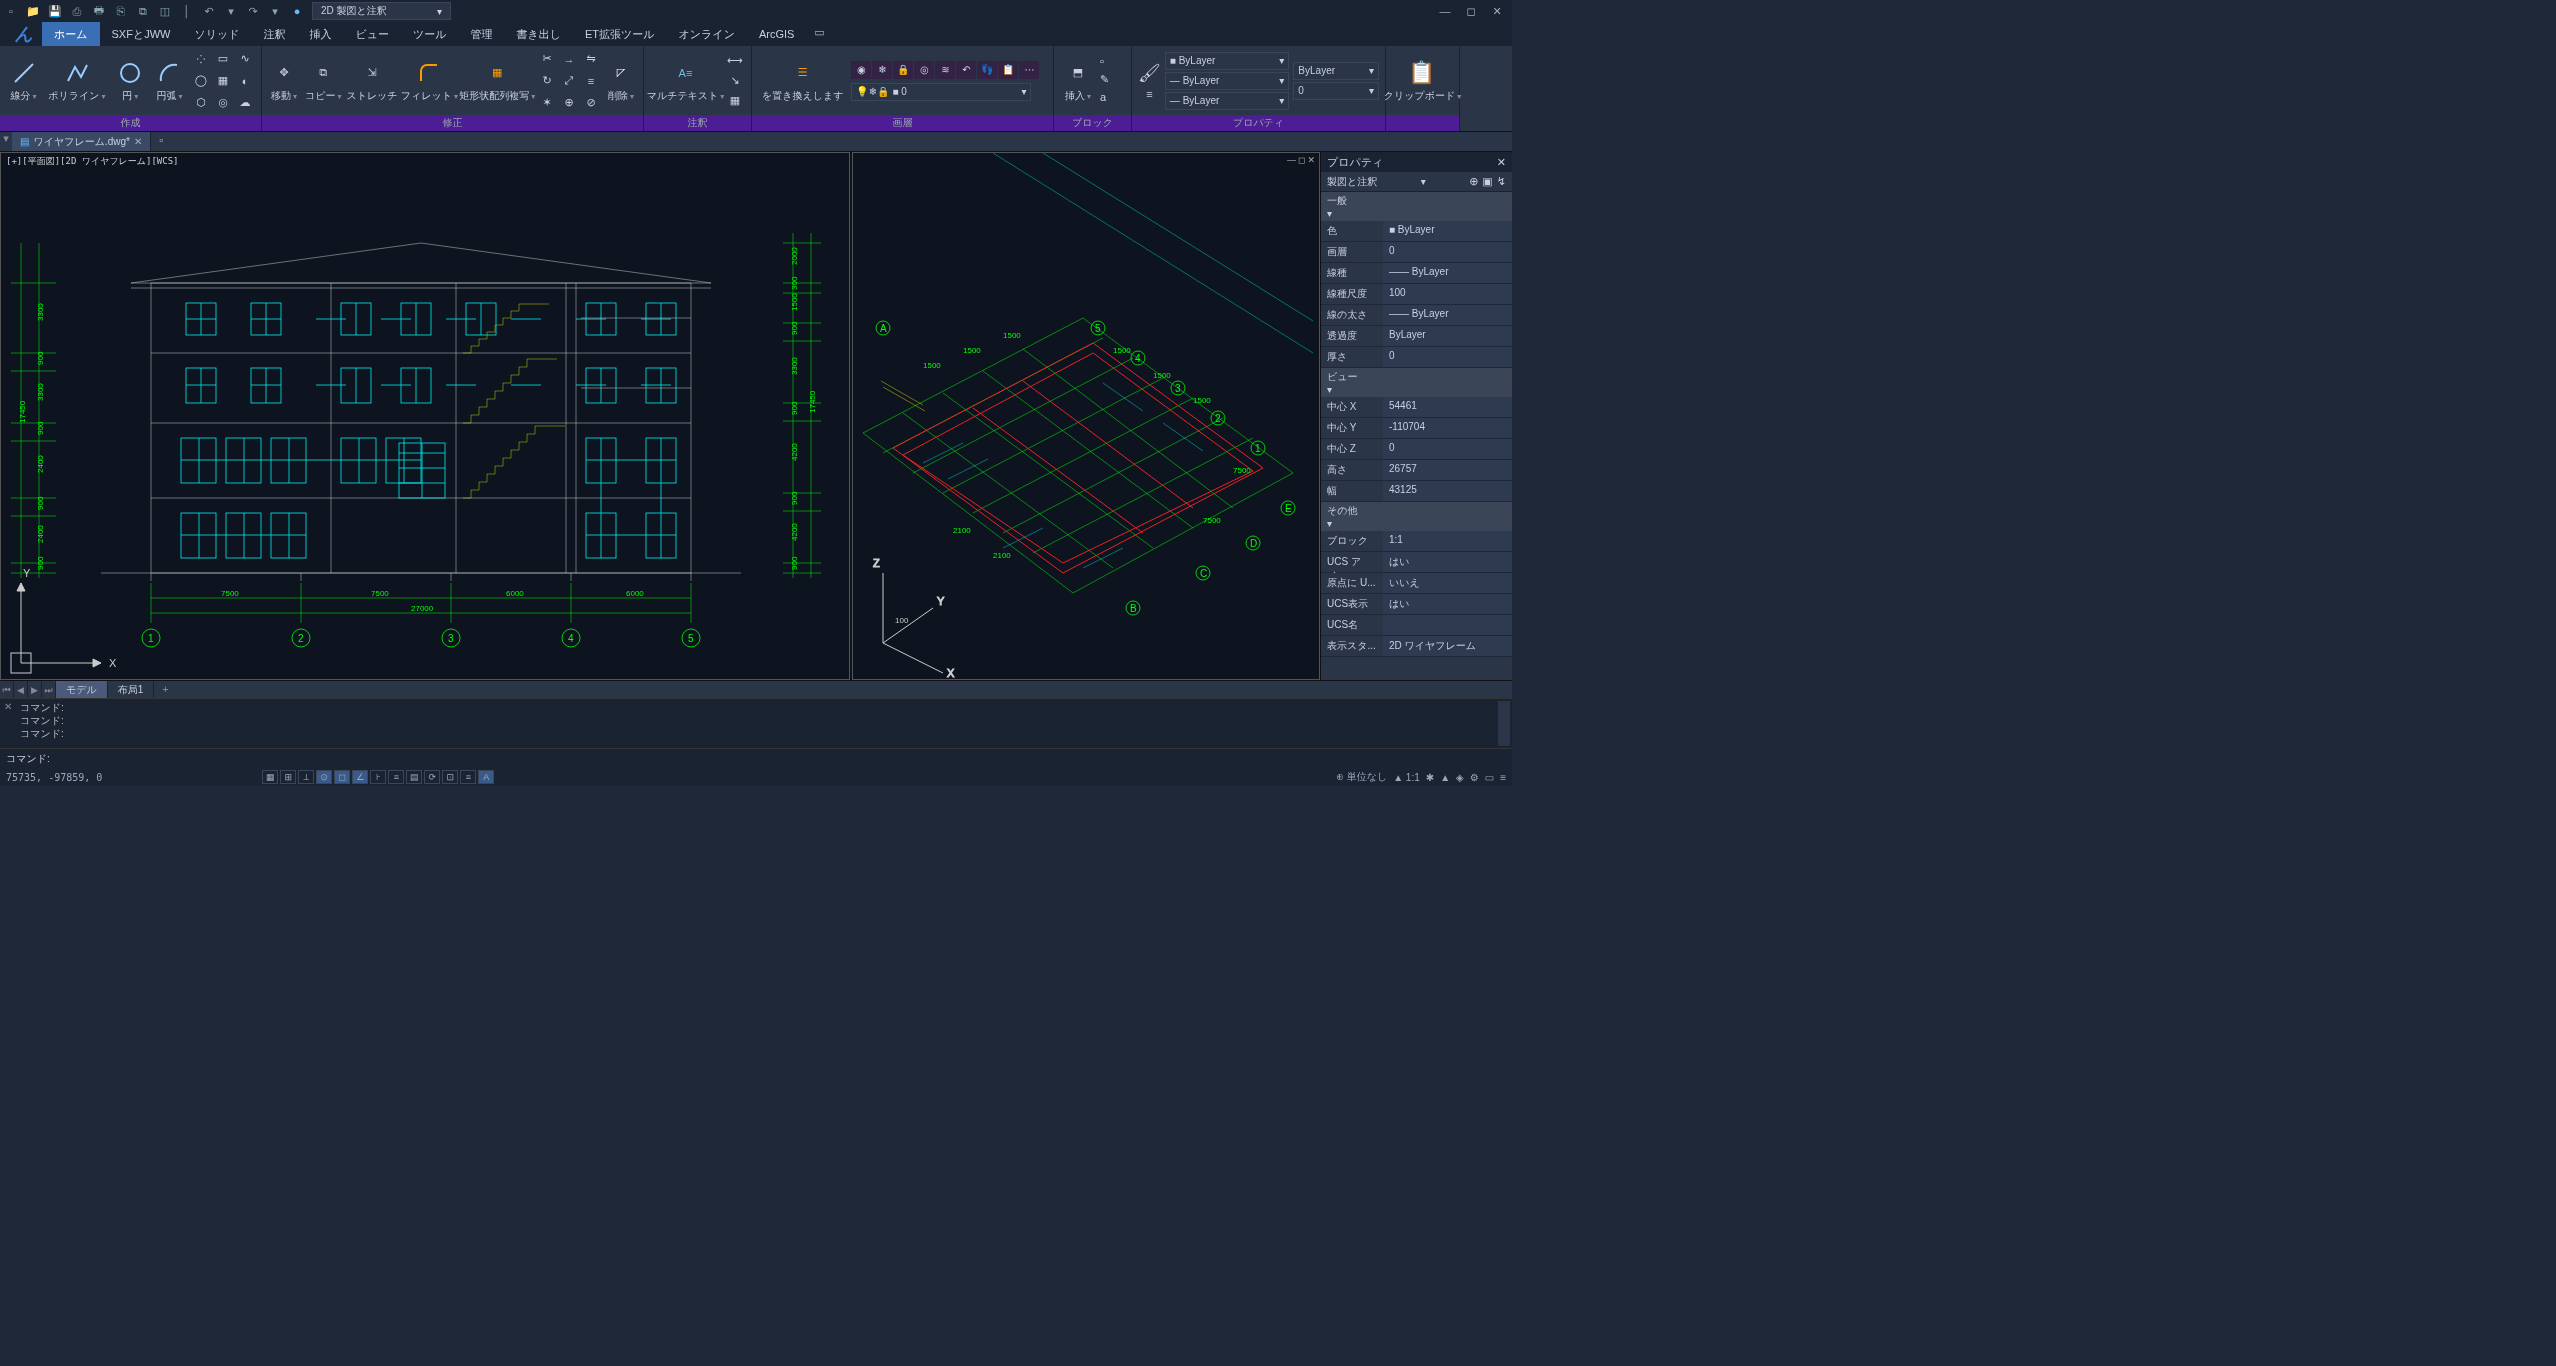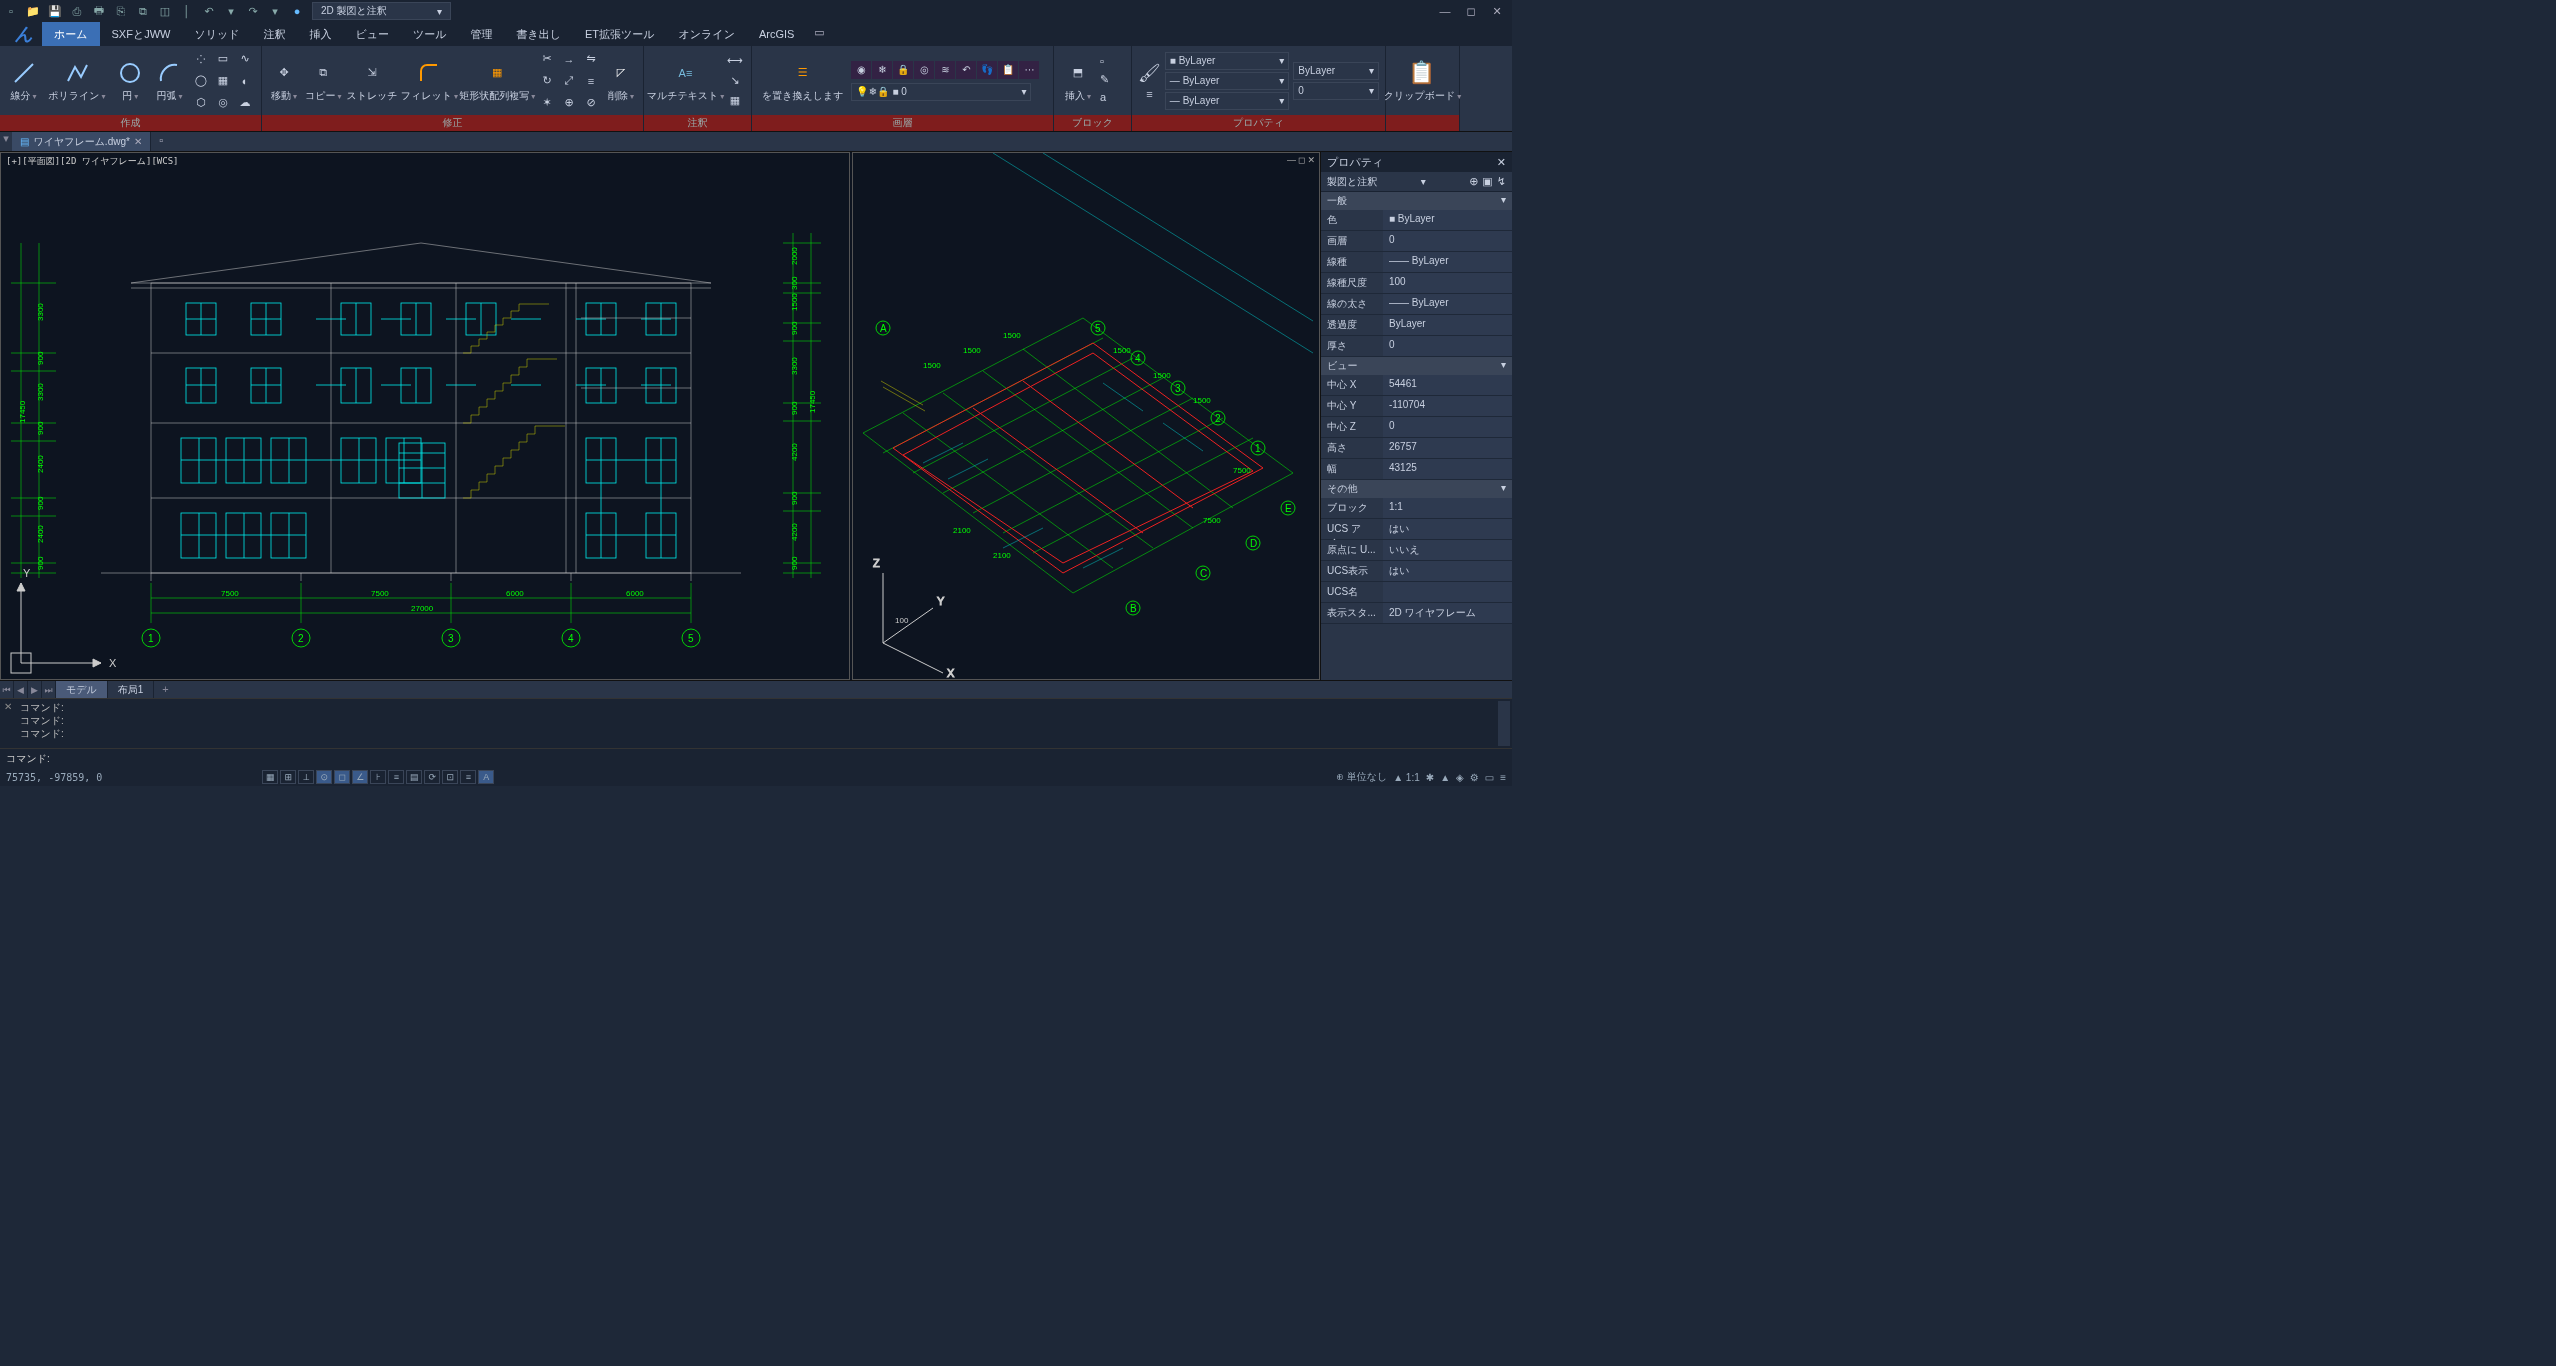--- a/index.html
+++ b/index.html
@@ -18,21 +18,21 @@
 .logo-area { width: 36px; display: flex; align-items: center; justify-content: center; }
 .logo-swirl { color: #3b7fd9; font-size: 18px; font-weight: bold; font-style: italic; }
 .tab { padding: 12px 12px; font-size: 11px; color: #c8d0e0; display: flex; align-items: center; }
 .tab.active { background: #3b6fb5; color: #fff; }
 .tab-icon-end { padding: 4px 8px; color: #aab; }
 
 
 .ribbon { height: 86px; background: #2a3548; display: flex; border-bottom: 1px solid #111; }
 .panel { border-right: 1px solid #1a2332; display: flex; flex-direction: column; }
 .panel-body { flex: 1; display: flex; align-items: center; padding: 2px 6px; gap: 4px; }
-.panel-label { height: 16px; background: #7f1d1d; text-align: center; font-size: 10px; color: #9aa; line-height: 16px; position: relative; }
+.panel-label { height: 16px; background: #4c1d95; text-align: center; font-size: 10px; color: #9aa; line-height: 16px; position: relative; }
 .bigbtn { display: flex; flex-direction: column; align-items: center; justify-content: center; gap: 2px; padding: 2px 4px; min-width: 32px; }
 .bigbtn .icon { width: 28px; height: 28px; display: flex; align-items: center; justify-content: center; }
 .bigbtn .lbl { font-size: 10px; white-space: nowrap; }
 .smallgrid { display: grid; grid-template-columns: repeat(3, 20px); grid-auto-rows: 20px; gap: 2px; }
 .smallgrid .ico { width: 20px; height: 20px; display: flex; align-items: center; justify-content: center; background: #2a3548; }
 .dd-row { display: flex; flex-direction: column; gap: 2px; width: 125px; }
 .dd { height: 18px; background: #2a3548; border: 1px solid #3a4558; display: flex; align-items: center; padding: 0 4px; font-size: 10px; justify-content: space-between; }
 .layer-icons { display: grid; grid-template-columns: repeat(9, 20px); gap: 1px; margin-bottom: 2px; }
 .layer-icons .li { width: 20px; height: 18px; background: #324; display: flex; align-items: center; justify-content: center; font-size: 10px; }
 
@@ -49,21 +49,21 @@
 .viewport.left { width: 850px; }
 .viewport.right { flex: 1; margin-left: 2px; }
 .vp-label { position: absolute; top: 2px; left: 5px; font-size: 9px; color: #ccc; font-family: monospace; }
 .vp-controls { position: absolute; top: 2px; right: 4px; display: flex; gap: 2px; font-size: 9px; color: #aaa; }
 
 
 .proppanel { width: 192px; background: #2a3548; display: flex; flex-direction: column; border-left: 1px solid #111; }
 .prop-title { height: 20px; background: #1a2332; padding: 2px 6px; font-size: 11px; display: flex; justify-content: space-between; align-items: center; }
 .prop-selector { height: 20px; background: #2a3548; border-bottom: 1px solid #1a2332; padding: 2px 6px; font-size: 10px; display: flex; align-items: center; justify-content: space-between; }
 .prop-selector .icons { display: flex; gap: 4px; font-size: 11px; }
-.prop-section-hdr { background: #3a4558; padding: 2px 6px; font-size: 10px; display: flex; justify-content: space-between; }
+.prop-section-hdr { background: #3a4558; padding: 2px 6px; font-size: 10px; display: flex; justify-content: space-between; flex-direction: column; }
 .prop-row { display: flex; height: 21px; border-bottom: 1px solid #1e2838; }
 .prop-row .k { width: 62px; padding: 3px 6px; font-size: 10px; background: #2a3548; }
 .prop-row .v { flex: 1; padding: 3px 6px; font-size: 10px; background: #2e3a50; }
 
 
 .bottomtabs { height: 18px; background: #2a3548; display: flex; align-items: stretch; border-top: 1px solid #111; }
 .bottomtabs .nav { display: flex; }
 .bottomtabs .nav span { width: 14px; text-align: center; font-size: 9px; color: #889; border-right: 1px solid #1a2332; line-height: 18px; }
 .btab { padding: 2px 10px; font-size: 10px; border-right: 1px solid #1a2332; }
 .btab.active { background: #4a5a78; }

